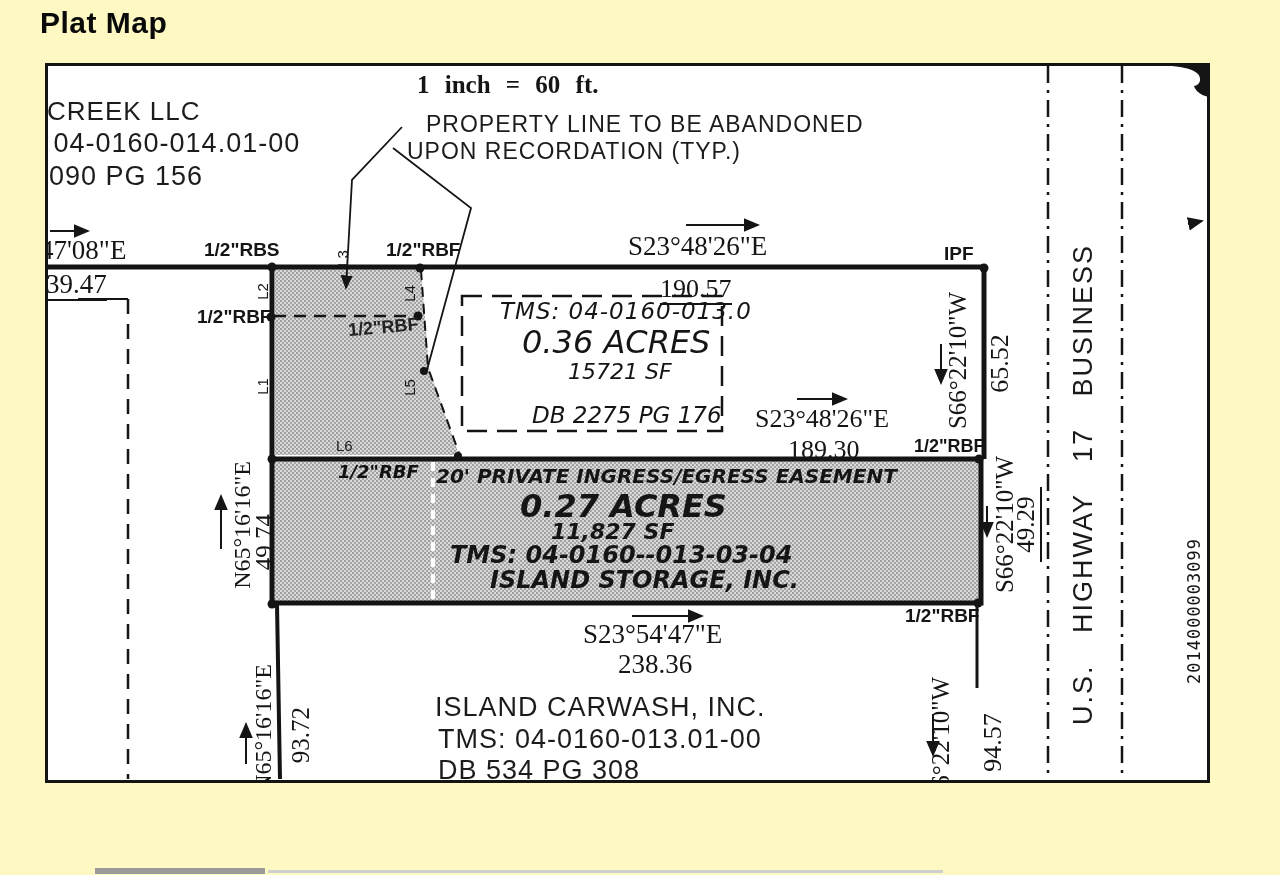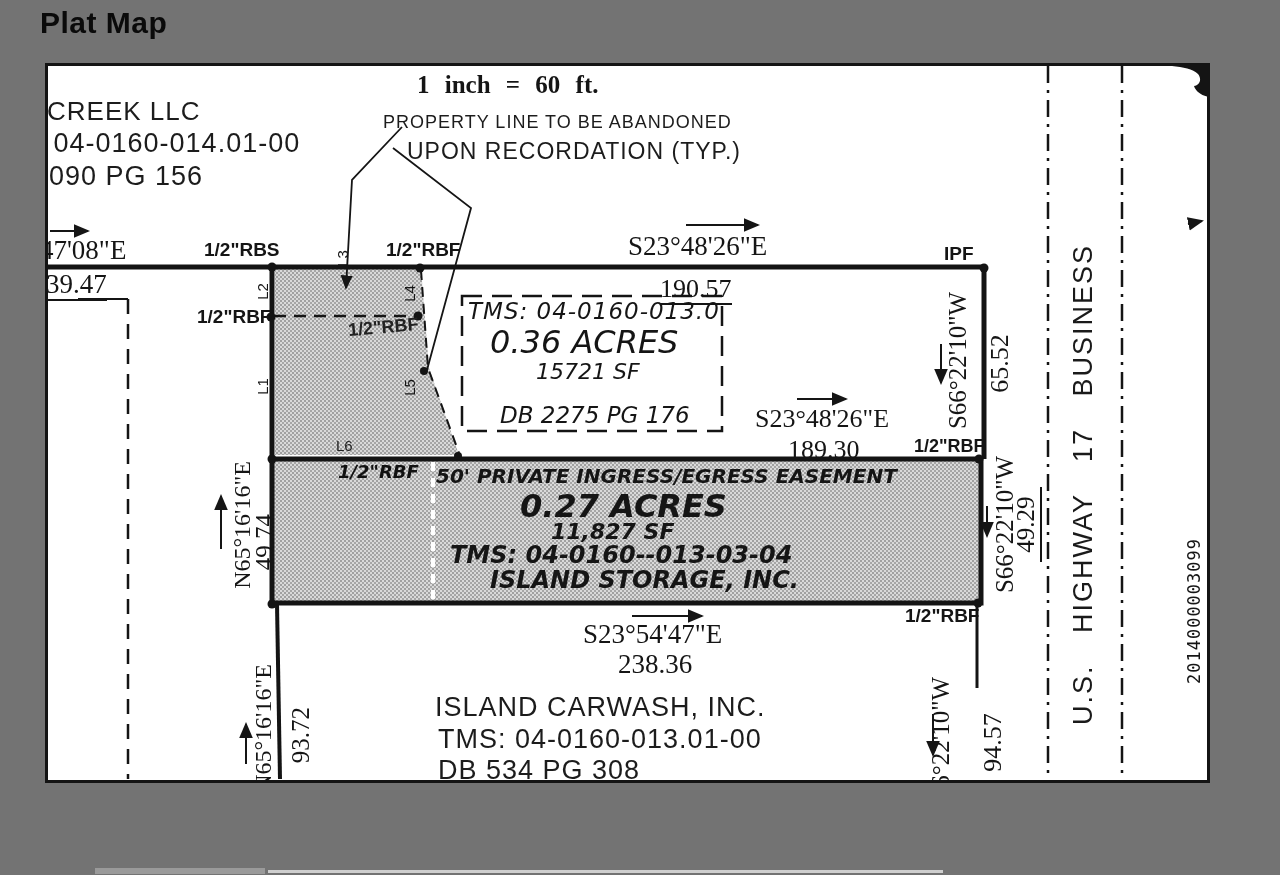--- a/index.html
+++ b/index.html
@@ -1,22 +1,22 @@
 <!DOCTYPE html>
 <html><head>
 <meta charset="utf-8">
 <style>
   html,body{margin:0;padding:0;background:#fff;}
-  #page-root{position:relative;width:1280px;height:875px;background:#737373;overflow:hidden;
+  #page-root{position:relative;width:1280px;height:875px;background:#fef9c3;overflow:hidden;
     font-family:"Liberation Sans",sans-serif;}
   .lbl{position:absolute;white-space:nowrap;color:#151515;line-height:1;}
   .serif{font-family:"Liberation Serif",serif;}
   .arch{font-family:"Liberation Sans",sans-serif;letter-spacing:1px;color:#1c1c1c;}
   .bolds{font-family:"Liberation Sans",sans-serif;font-weight:bold;}
-  .ital{font-family:"DejaVu Sans",sans-serif;font-style:italic;}
+  .ital{font-family:"DejaVu Sans",sans-serif;font-style:italic;margin-left:32px;}
   .bital{font-family:"DejaVu Sans",sans-serif;font-style:italic;font-weight:bold;}
   .rot{transform:rotate(-90deg);transform-origin:center center;text-align:center;}
   .ul{border-bottom:2px solid #151515;padding-bottom:1px;}
   .title{position:absolute;left:40px;top:6px;font-size:30px;font-weight:bold;
     font-family:"Liberation Sans",sans-serif;color:#0a0a0a;letter-spacing:0.5px;}
   .map-box{position:absolute;left:45px;top:63px;width:1159px;height:714px;
     border:3px solid #141414;overflow:hidden;background:#fff;}
   .map-inner{position:absolute;left:-48px;top:-66px;width:1280px;height:875px;}
   svg{position:absolute;left:0;top:0;}
   .frag{position:absolute;}
@@ -93,21 +93,21 @@
         </g>
 
         <path d="M1172 66 L1210 66 L1210 97 C1202 96 1196 92 1194 86 C1200 85 1202 79 1198 74 C1193 69 1183 67 1172 66 Z" fill="#141414"></path>
       </svg>
 
       <div class="lbl arch" style="left:47px;top:98px;font-size:26px">CREEK LLC</div>
       <div class="lbl arch" style="left:26px;top:130px;font-size:27px">S 04-0160-014.01-00</div>
       <div class="lbl arch" style="left:33px;top:163px;font-size:27px">2090 PG 156</div>
 
       <div class="lbl serif" style="left:417px;top:72px;font-size:25px;font-weight:bold;word-spacing:9px">1 inch = 60 ft.</div>
-      <div class="lbl arch" style="left:383px;top:113px;font-size:18px">PROPERTY LINE TO BE ABANDONED</div>
+      <div class="lbl arch" style="left:426px;top:113px;font-size:23px">PROPERTY LINE TO BE ABANDONED</div>
       <div class="lbl arch" style="left:407px;top:140px;font-size:23px">UPON RECORDATION (TYP.)</div>
 
       <div class="lbl serif" style="left:40px;top:237px;font-size:27px">47'08"E</div>
       <div class="lbl serif ul" style="left:46px;top:271px;font-size:27px">39.47</div>
       <div class="lbl bolds" style="left:204px;top:240px;font-size:19px">1/2"RBS</div>
       <div class="lbl bolds" style="left:386px;top:240px;font-size:19px">1/2"RBF</div>
       <div class="lbl serif" style="left:628px;top:233px;font-size:27px">S23°48'26"E</div>
       <div class="lbl serif ul" style="left:660px;top:276px;font-size:26px">190.57</div>
       <div class="lbl bolds" style="left:944px;top:244px;font-size:19px">IPF</div>
       <div class="lbl bolds" style="left:197px;top:307px;font-size:19px">1/2"RBF</div>
@@ -123,21 +123,21 @@
       <div class="lbl ital" style="left:468px;top:300px;font-size:23px;letter-spacing:1px">TMS: 04-0160-013.0</div>
       <div class="lbl ital" style="left:490px;top:326px;font-size:32px">0.36 ACRES</div>
       <div class="lbl ital" style="left:536px;top:361px;font-size:22px">15721 SF</div>
       <div class="lbl ital" style="left:500px;top:404px;font-size:23px">DB 2275 PG 176</div>
 
       <div class="lbl serif" style="left:755px;top:406px;font-size:26px">S23°48'26"E</div>
       <div class="lbl serif" style="left:788px;top:437px;font-size:26px">189.30</div>
       <div class="lbl bolds" style="left:914px;top:437px;font-size:18px">1/2"RBF</div>
 
       <div class="lbl bital" style="left:338px;top:463px;font-size:18px;color:#111">1/2"RBF</div>
-      <div class="lbl bital" style="left:436px;top:466px;font-size:20px">50' PRIVATE INGRESS/EGRESS EASEMENT</div>
+      <div class="lbl bital" style="left:436px;top:466px;font-size:20px">20' PRIVATE INGRESS/EGRESS EASEMENT</div>
       <div class="lbl bital" style="left:520px;top:490px;font-size:32px">0.27 ACRES</div>
       <div class="lbl bital" style="left:551px;top:521px;font-size:22px">11,827 SF</div>
       <div class="lbl bital" style="left:450px;top:543px;font-size:24px">TMS: 04-0160--013-03-04</div>
       <div class="lbl bital" style="left:490px;top:568px;font-size:24px">ISLAND STORAGE, INC.</div>
       <div class="lbl bolds" style="left:905px;top:606px;font-size:19px">1/2"RBF</div>
 
       <div class="lbl serif" style="left:583px;top:621px;font-size:27px">S23°54'47"E</div>
       <div class="lbl serif" style="left:618px;top:651px;font-size:27px">238.36</div>
 
       <div class="lbl arch" style="left:435px;top:694px;font-size:27px">ISLAND CARWASH, INC.</div>

